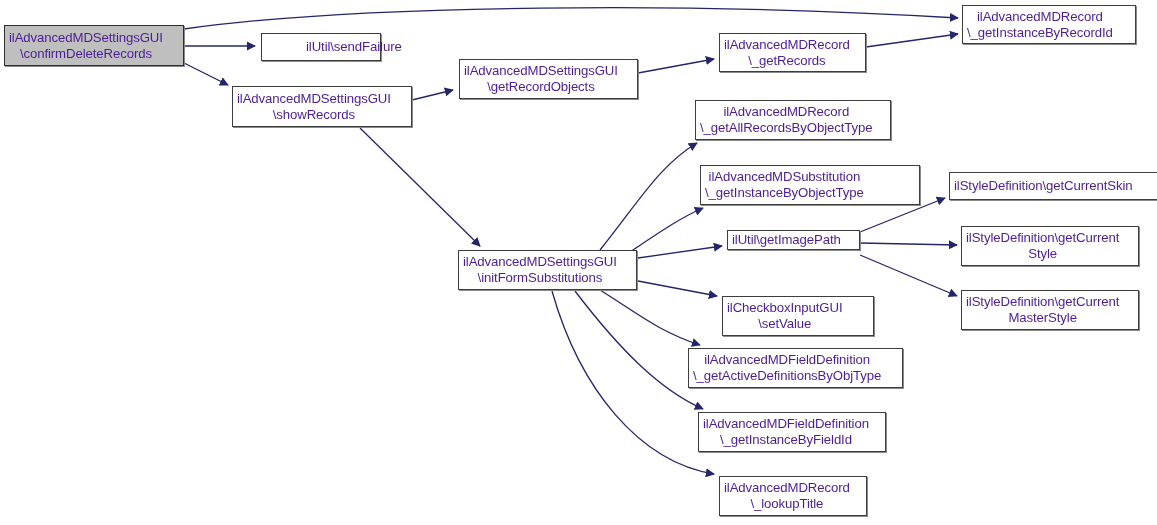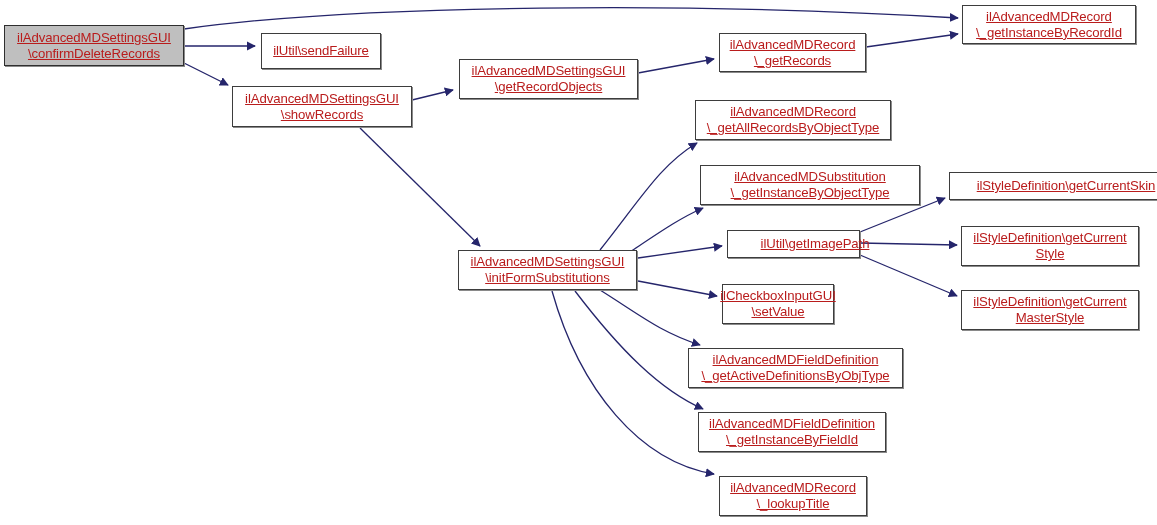--- a/index.html
+++ b/index.html
@@ -21,31 +21,29 @@
     top: 0;
     width: 1157px;
     height: 525px;
     pointer-events: none;
   }
   .node {
     position: absolute;
     box-sizing: border-box;
     border: 1px solid #3d3d3d;
     background: #ffffff;
-    color: #b91c1c;
+    color: #4c1d95;
     display: flex;
     align-items: center;
-    justify-content: center;
     text-align: center;
     font-size: 13.2px;
     line-height: 16px;
     letter-spacing: -0.1px;
     white-space: pre-line;
     box-shadow: 1px 1px 0 0 #8a8a8a;
-    text-decoration: underline;
   }
   .node.highlight {
     background: #bfbfbf;
     border: 1px solid #2e2e2e;
   }
   .node-label {
     display: block;
     padding: 0 4px;
     white-space: pre-line;
   }
@@ -78,37 +76,37 @@
         <path d="M 552 291 C 580 390 640 462 714 474" fill="none" stroke="#25256b" stroke-width="1.3" marker-end="url(#arrow)"></path>
         <path d="M 860 232 L 945 198" fill="none" stroke="#25256b" stroke-width="1.3" marker-end="url(#arrow)"></path>
         <path d="M 860 243 L 957 245" fill="none" stroke="#25256b" stroke-width="1.3" marker-end="url(#arrow)"></path>
         <path d="M 860 255 L 957 296" fill="none" stroke="#25256b" stroke-width="1.3" marker-end="url(#arrow)"></path>
       </g>
   </svg>
 
   <div id="nodes-group">
       <div class="node highlight" style="left: 4px; top: 25px; width: 180px; height: 41px;"><span class="node-label">ilAdvancedMDSettingsGUI
 \confirmDeleteRecords</span></div>
-      <div class="node" style="left: 261px; top: 33px; width: 120px; height: 36px;"><span class="node-label">ilUtil\sendFailure</span></div>
+      <div class="node" style="left: 261px; top: 33px; width: 120px; height: 28px; padding-left: 40px;"><span class="node-label">ilUtil\sendFailure</span></div>
       <div class="node" style="left: 232px; top: 86px; width: 180px; height: 41px;"><span class="node-label">ilAdvancedMDSettingsGUI
 \showRecords</span></div>
       <div class="node" style="left: 459px; top: 59px; width: 179px; height: 40px;"><span class="node-label">ilAdvancedMDSettingsGUI
 \getRecordObjects</span></div>
       <div class="node" style="left: 719px; top: 33px; width: 147px; height: 39px;"><span class="node-label">ilAdvancedMDRecord
 \_getRecords</span></div>
       <div class="node" style="left: 962px; top: 5px; width: 174px; height: 39px;"><span class="node-label">ilAdvancedMDRecord
 \_getInstanceByRecordId</span></div>
       <div class="node" style="left: 695px; top: 100px; width: 196px; height: 40px;"><span class="node-label">ilAdvancedMDRecord
 \_getAllRecordsByObjectType</span></div>
       <div class="node" style="left: 700px; top: 165px; width: 220px; height: 40px;"><span class="node-label">ilAdvancedMDSubstitution
 \_getInstanceByObjectType</span></div>
       <div class="node" style="left: 458px; top: 250px; width: 179px; height: 40px;"><span class="node-label">ilAdvancedMDSettingsGUI
 \initFormSubstitutions</span></div>
-      <div class="node" style="left: 727px; top: 230px; width: 133px; height: 28px; padding-left: 43px;"><span class="node-label">ilUtil\getImagePath</span></div>
-      <div class="node" style="left: 722px; top: 284px; width: 112px; height: 40px;"><span class="node-label">ilCheckboxInputGUI
+      <div class="node" style="left: 727px; top: 230px; width: 133px; height: 20px;"><span class="node-label">ilUtil\getImagePath</span></div>
+      <div class="node" style="left: 722px; top: 296px; width: 152px; height: 40px;"><span class="node-label">ilCheckboxInputGUI
 \setValue</span></div>
       <div class="node" style="left: 949px; top: 172px; width: 234px; height: 28px;"><span class="node-label">ilStyleDefinition\getCurrentSkin</span></div>
       <div class="node" style="left: 961px; top: 226px; width: 178px; height: 40px;"><span class="node-label">ilStyleDefinition\getCurrent
 Style</span></div>
       <div class="node" style="left: 961px; top: 290px; width: 178px; height: 40px;"><span class="node-label">ilStyleDefinition\getCurrent
 MasterStyle</span></div>
       <div class="node" style="left: 688px; top: 348px; width: 215px; height: 40px;"><span class="node-label">ilAdvancedMDFieldDefinition
 \_getActiveDefinitionsByObjType</span></div>
       <div class="node" style="left: 698px; top: 412px; width: 188px; height: 40px;"><span class="node-label">ilAdvancedMDFieldDefinition
 \_getInstanceByFieldId</span></div>

